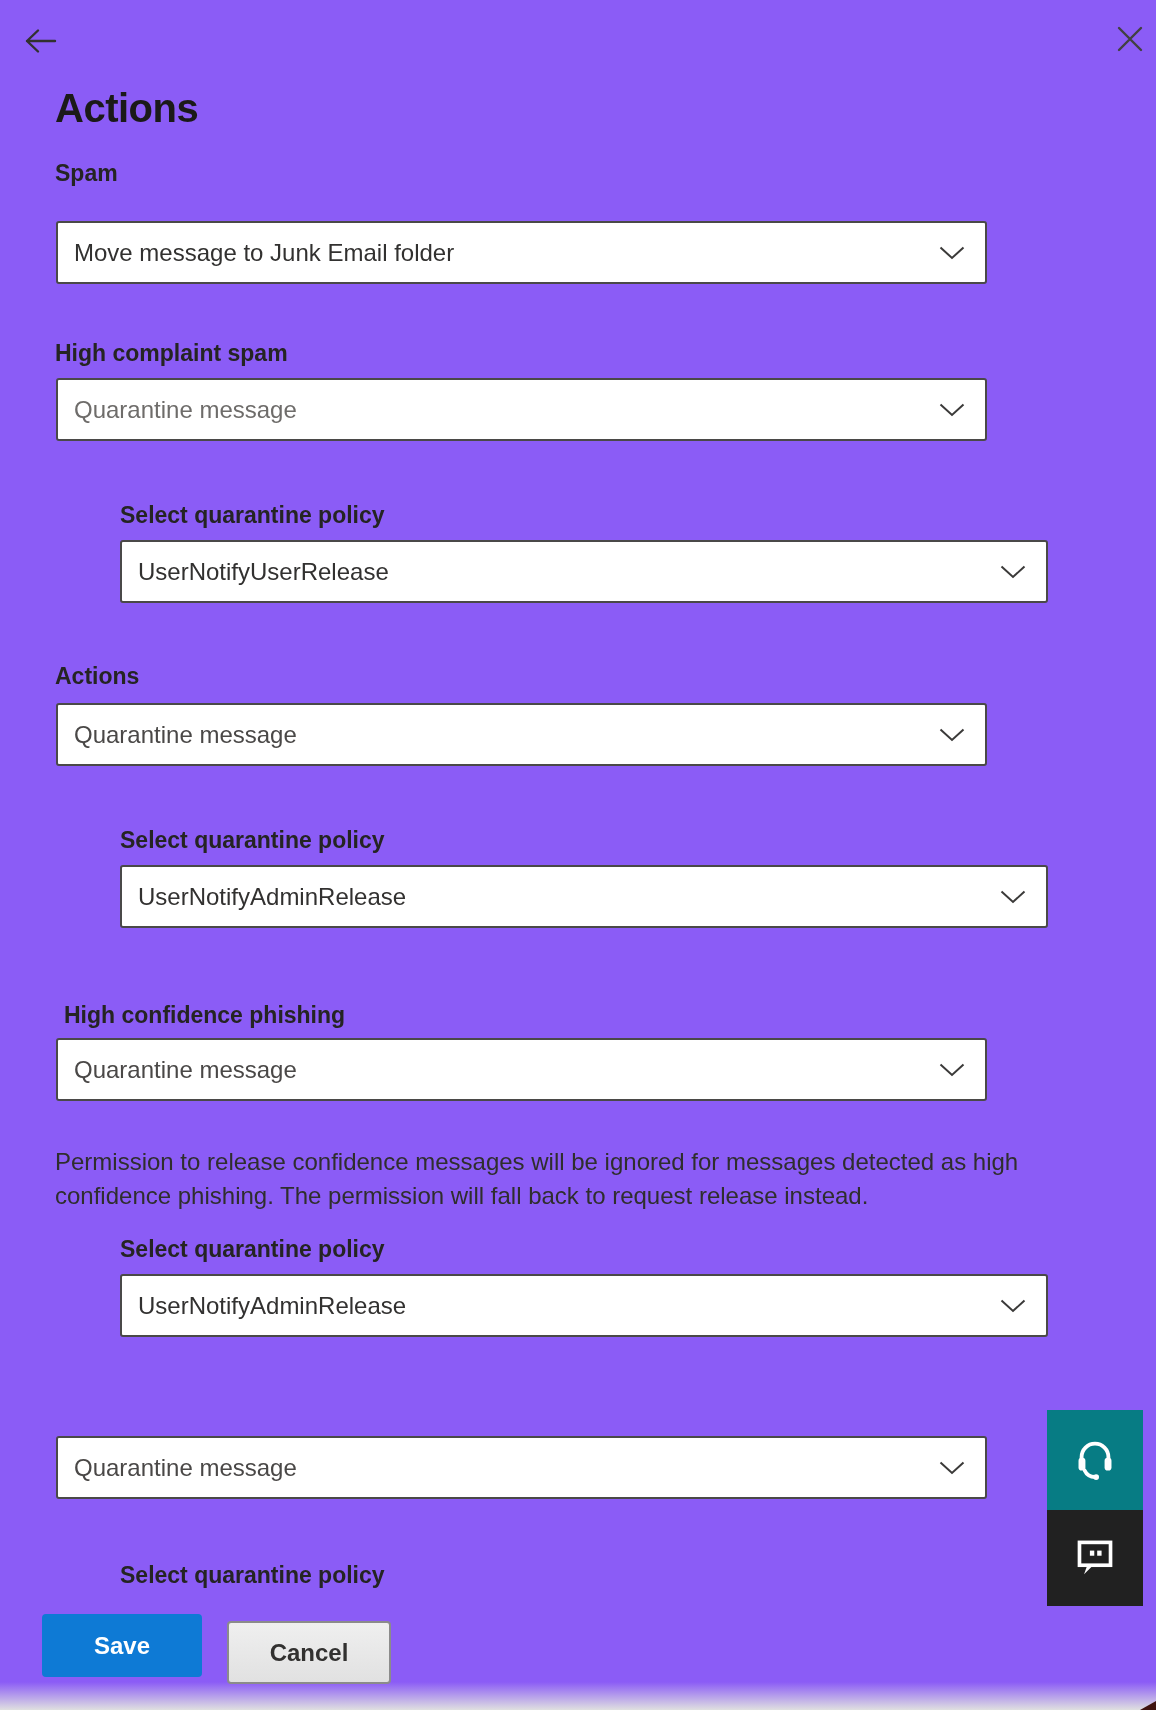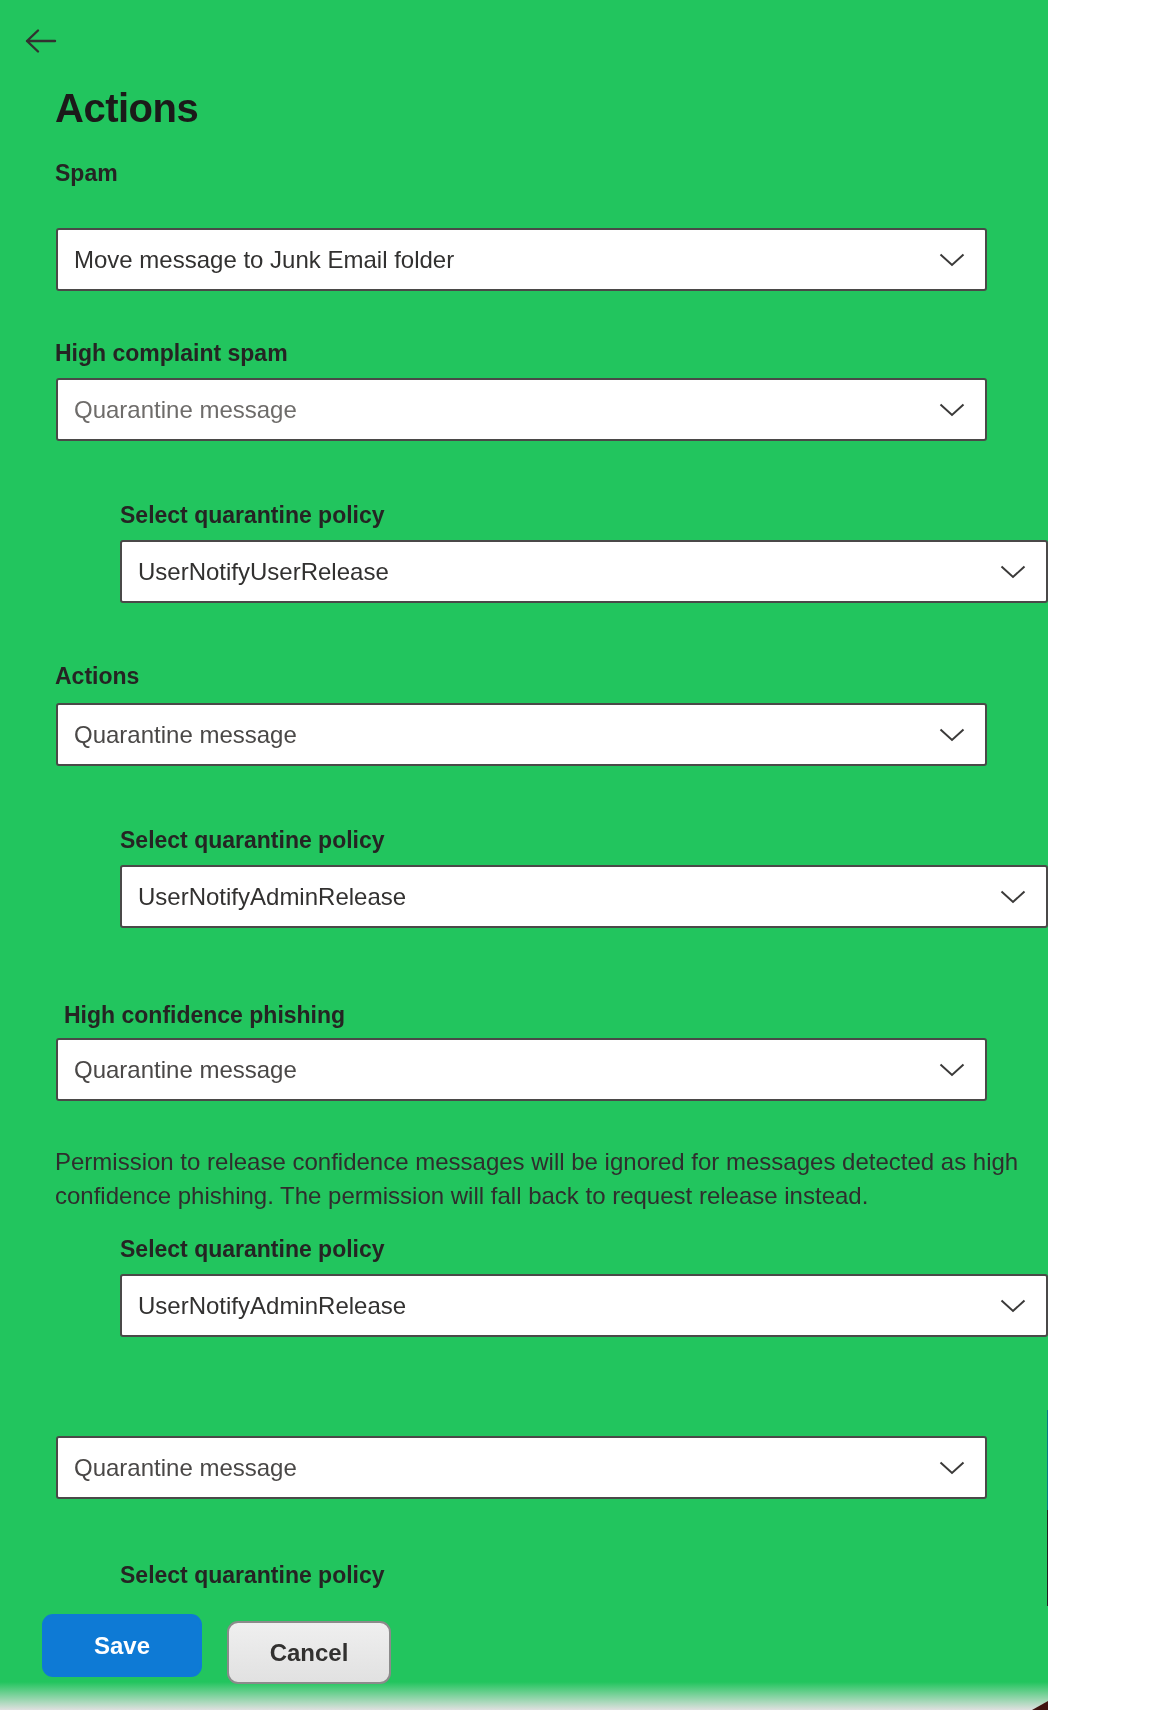--- a/index.html
+++ b/index.html
@@ -1,35 +1,35 @@
 <!DOCTYPE html>
 <html><head>
 <meta charset="utf-8">
 <style>
   html,body{margin:0;padding:0;background:#ffffff;}
   .stage{
-    position:relative;width:1040px;height:1710px;background:#22c55e;overflow:hidden;
-    font-family:"Liberation Sans","DejaVu Sans",sans-serif;color:#252423;padding-left:8px;
+    position:relative;width:1156px;height:1710px;background:#8b5cf6;overflow:hidden;
+    font-family:"Liberation Sans","DejaVu Sans",sans-serif;color:#252423;
   }
   .abs{position:absolute;}
   .icon-btn{background:transparent;border:none;padding:0;cursor:pointer;}
   .page-title{font-size:40px;font-weight:700;color:#1b1a19;letter-spacing:-0.5px;}
   .field-label{font-size:23px;font-weight:600;color:#252423;line-height:30px;white-space:nowrap;}
   .select{
     position:absolute;box-sizing:border-box;height:63px;background:#fff;
     border:2px solid #4a4948;border-radius:3px;display:flex;align-items:center;
     padding:0 56px 0 16px;cursor:pointer;
   }
   .select-value{font-size:24px;color:#323130;white-space:nowrap;overflow:hidden;}
   .select-value.muted{color:#6e6c6a;}
   .select-value.mid{color:#4a4847;}
   .chevron{position:absolute;right:20px;top:50%;margin-top:-7px;}
   .note{font-size:24px;line-height:34px;color:#2f2e2d;}
   .btn{
-    position:absolute;box-sizing:border-box;height:63px;border-radius:11px;
+    position:absolute;box-sizing:border-box;height:63px;border-radius:4px;
     font-family:inherit;font-size:24px;font-weight:600;cursor:pointer;
     display:flex;align-items:center;justify-content:center;
   }
   .btn-primary{background:#0e7ad5;border:2px solid #0e7ad5;color:#ffffff;}
   .btn-secondary{background:linear-gradient(#efefef,#e1e1e1);border:2px solid #8b8b8b;color:#323130;margin-top:7px;}
   .float-btn{
     position:absolute;left:1047px;width:96px;border:none;cursor:pointer;
     display:flex;align-items:center;justify-content:center;padding:0;
   }
   .float-support{top:1410px;height:100px;background:#077c84;}
@@ -61,21 +61,21 @@
     <span>
       <svg width="30" height="30" viewBox="0 0 30 30">
         <path d="M4 4 L26 26 M26 4 L4 26" fill="none" stroke="#414141" stroke-width="2.4" stroke-linecap="round"></path>
       </svg>
     </span>
   </button>
 
   <div class="abs page-title" style="left:55px;top:86px;">Actions</div>
 
   <div class="abs field-label" style="left:55px;top:158px;">Spam</div>
-  <div class="select" style="left:56px;top:228px;width:931px;">
+  <div class="select" style="left:56px;top:221px;width:931px;">
     <span class="select-value">Move message to Junk Email folder</span>
     <span class="chevron">
       <svg width="26" height="14" viewBox="0 0 26 14">
           <path d="M1.5 1.5 L13 12 L24.5 1.5" fill="none" stroke="#3b3a39" stroke-width="2"></path>
         </svg>
     </span>
   </div>
 
   <div class="abs field-label" style="left:55px;top:338px;">High complaint spam</div>
   <div class="select" style="left:56px;top:378px;width:931px;">

